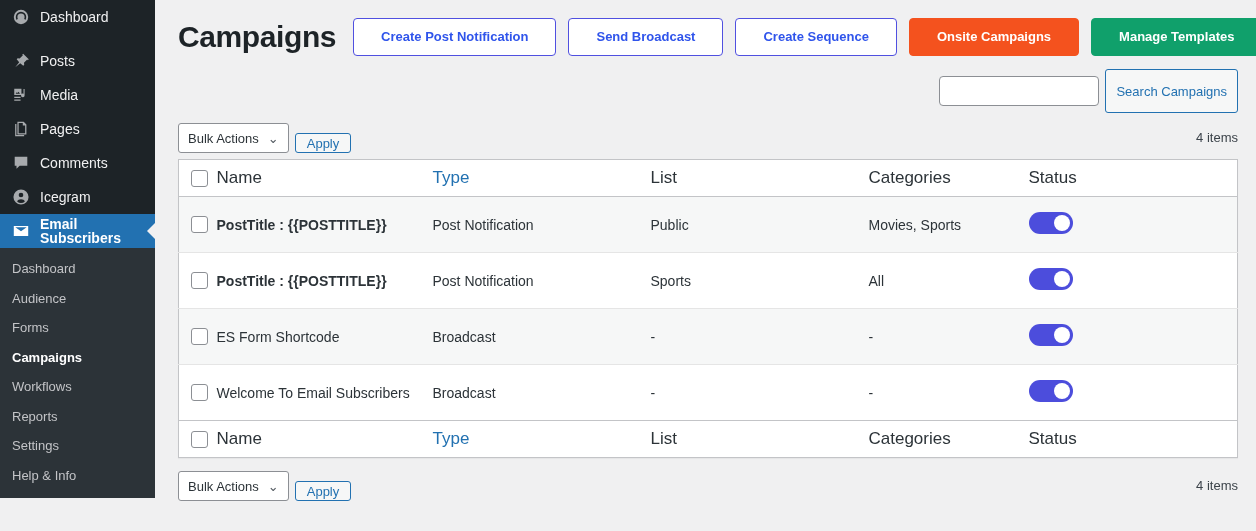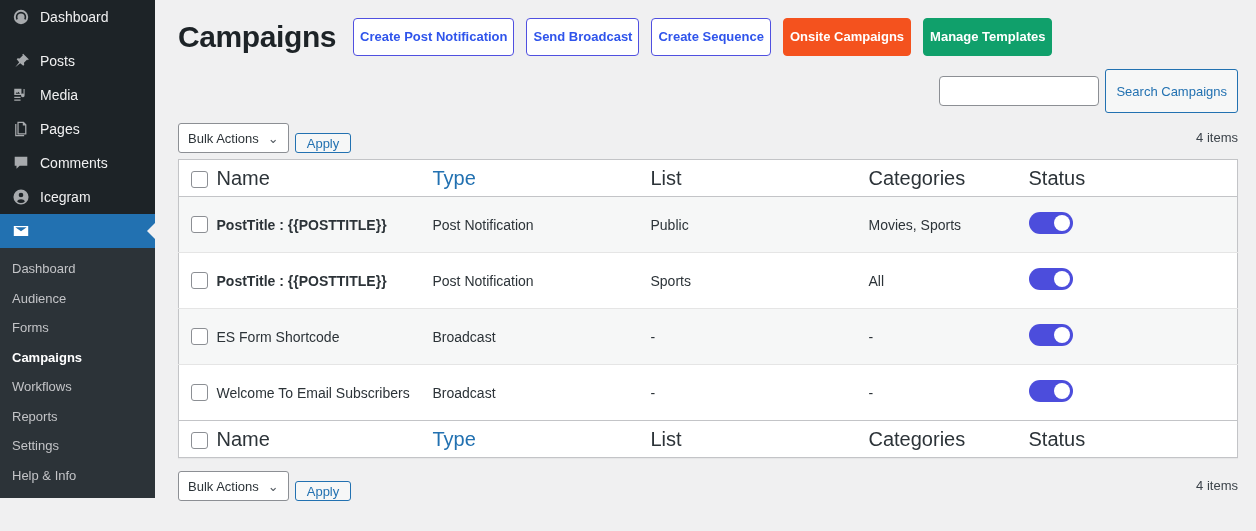--- a/index.html
+++ b/index.html
@@ -92,21 +92,21 @@
     letter-spacing: -0.4px;
     margin: 0 17px 0 0;
     white-space: nowrap;
     line-height: 1;
   }
   .hdr-btn {
     font-family: "Liberation Sans", sans-serif;
     font-size: 13px;
     font-weight: 700;
     line-height: 1;
-    padding: 11px 6px 12px;
+    padding: 11px 27px 12px;
     border-radius: 4px;
     margin-right: 12px;
     white-space: nowrap;
     cursor: pointer;
     display: inline-block;
   }
   .hdr-btn.outline {
     background: #ffffff;
     border: 1px solid #5050e0;
     color: #2f54eb;
@@ -211,21 +211,21 @@
     box-shadow: 0 1px 1px rgba(0,0,0,.04);
   }
   #campaigns-table th, #campaigns-table td {
     text-align: left;
     vertical-align: middle;
     padding: 0;
   }
   #campaigns-table thead th,
   #campaigns-table tfoot th {
     height: 37px;
-    font-size: 20px;
+    font-size: 17px;
     font-weight: 400;
     color: #2c3338;
     border-bottom: 1px solid #c3c4c7;
   }
   #campaigns-table tfoot th {
     border-bottom: none;
     border-top: 1px solid #c3c4c7;
   }
   th.col-link { color: #2271b1; }
   th.col-link span { color: #2271b1; cursor: pointer; }
@@ -338,20 +338,21 @@
       </span>
       <span class="mi-label">Icegram</span>
     </div>
 
     <div class="menu-item active">
       <span class="mi-icon">
         <svg width="18" height="18" viewBox="0 0 20 20" fill="currentColor">
             <path d="M2 4.5h16v11H2v-11zm1.7 1.4L10 10.4l6.3-4.5H3.7z"></path>
           </svg>
       </span>
+      <span class="mi-label">Email Subscribers</span>
       <span class="pointer"></span>
     </div>
 
     <div id="submenu">
       <div class="submenu-item">Dashboard</div>
       <div class="submenu-item">Audience</div>
       <div class="submenu-item">Forms</div>
       <div class="submenu-item current">Campaigns</div>
       <div class="submenu-item">Workflows</div>
       <div class="submenu-item">Reports</div>

